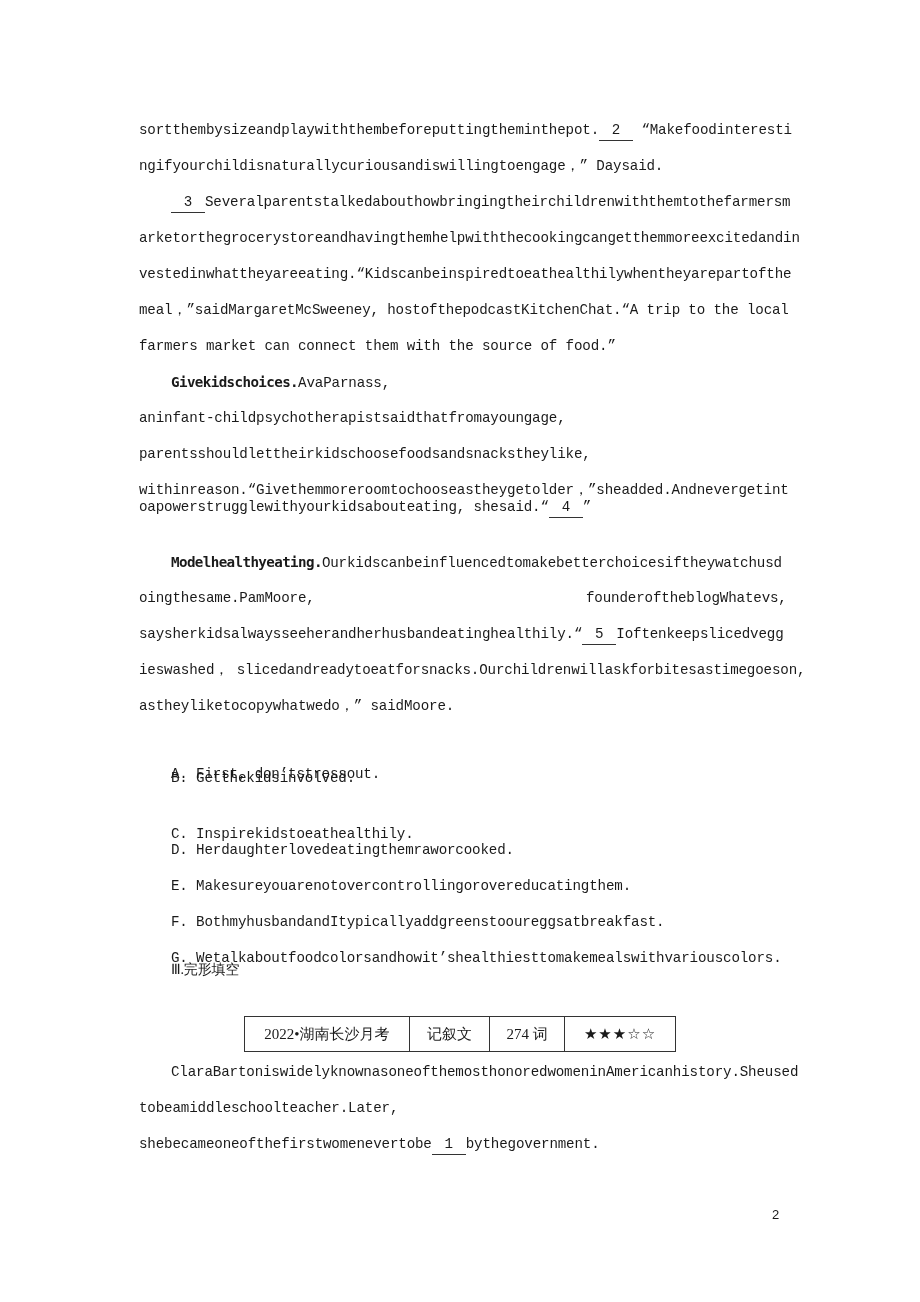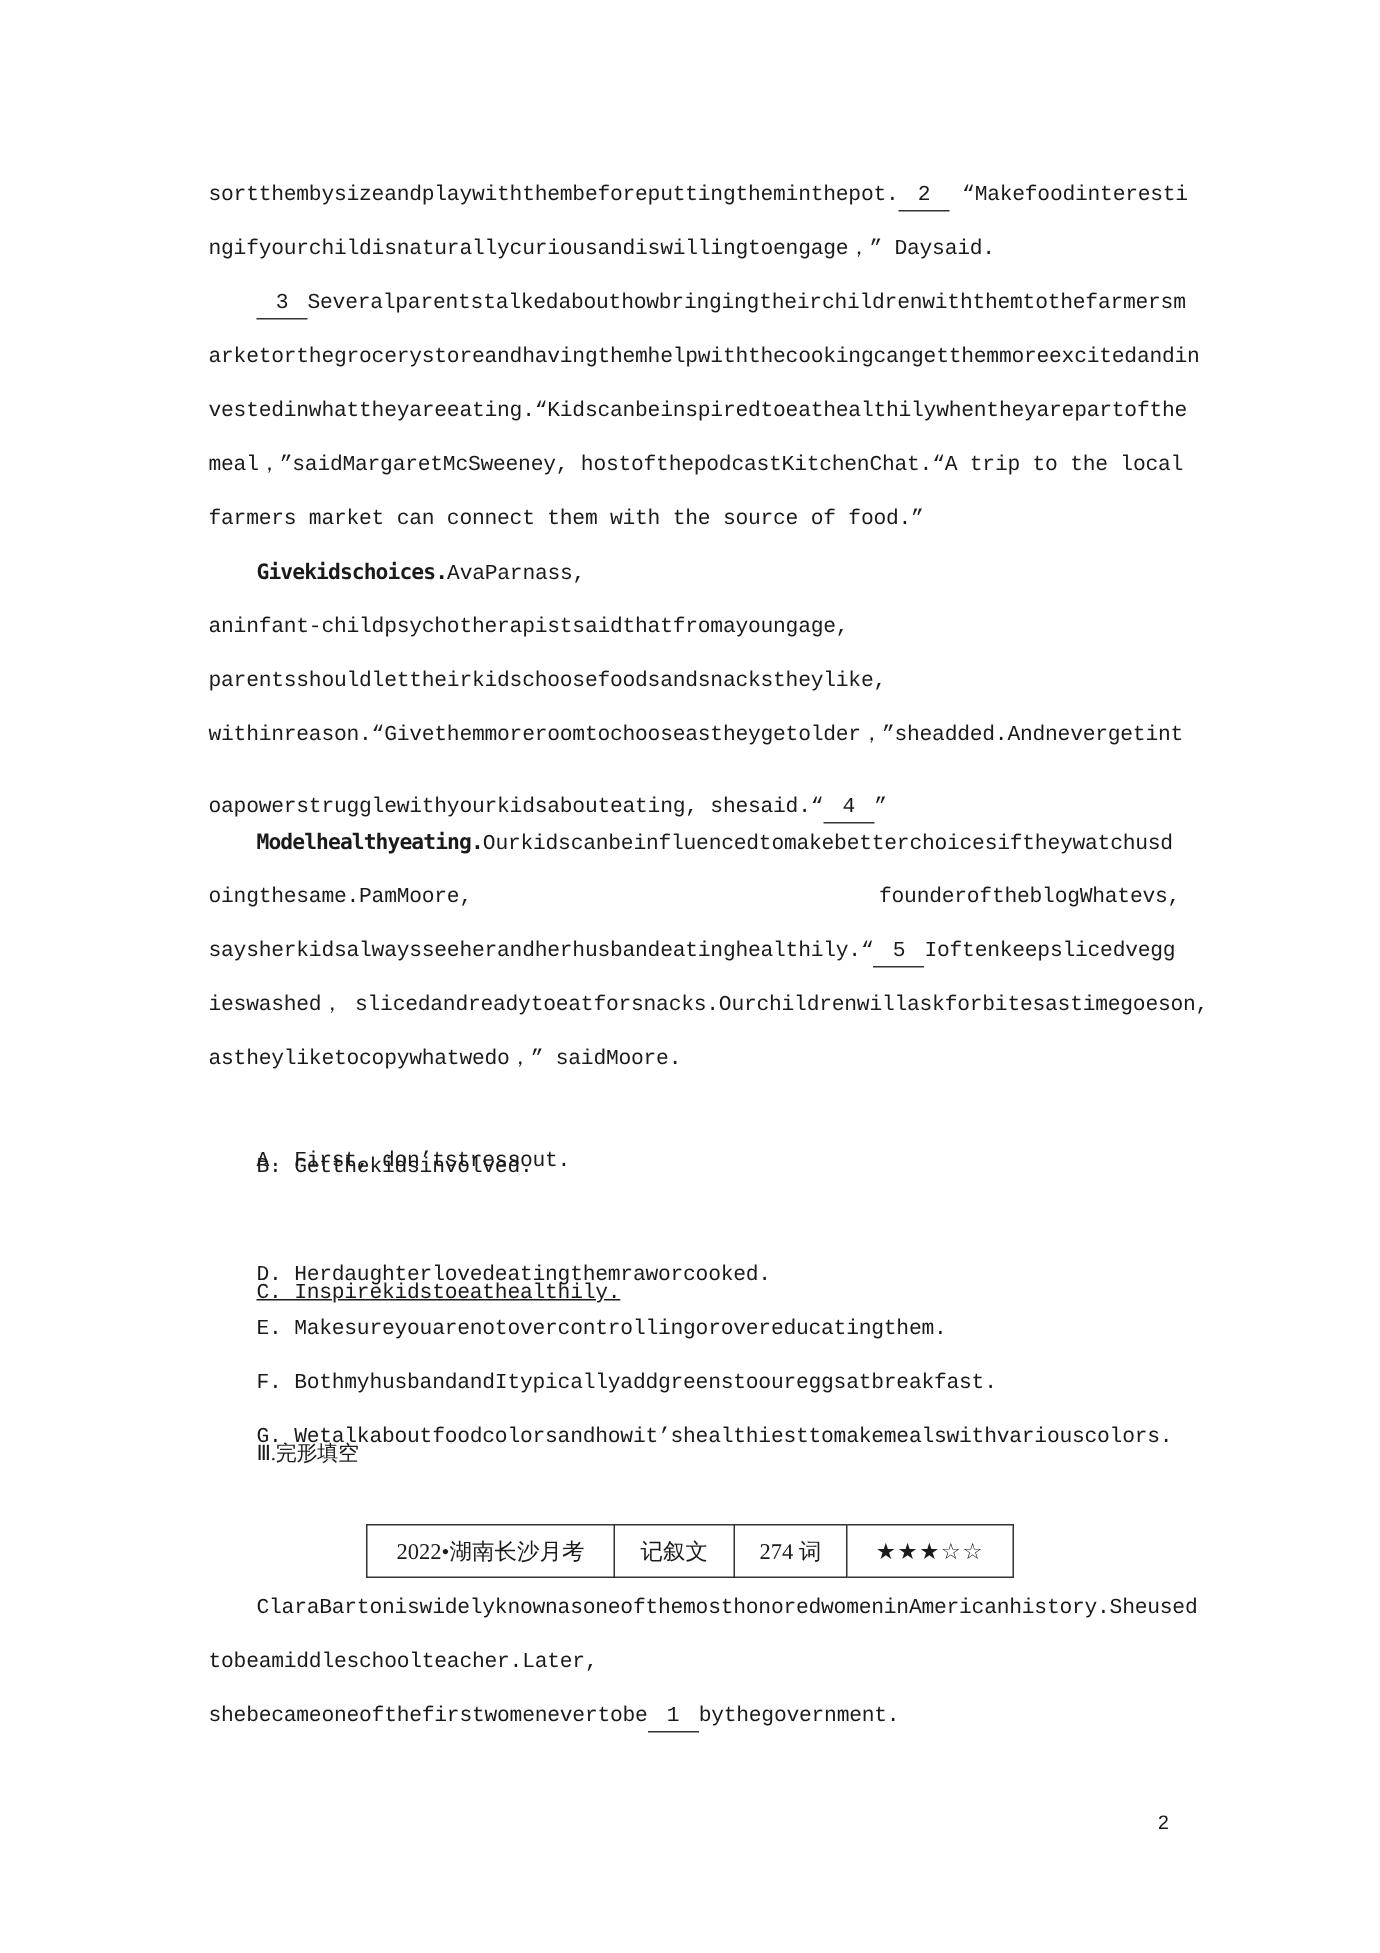--- a/index.html
+++ b/index.html
@@ -27,36 +27,36 @@
   <div class="line" style="top:264px;">vestedinwhattheyareeating.“Kidscanbeinspiredtoeathealthilywhentheyarepartofthe</div>
   <div class="line" style="top:300px;"><span>meal，”saidMargaretMcSweeney, hostofthepodcast</span><span class="ital">KitchenChat</span><span>.“A trip to the local</span></div>
   <div class="line" style="top:336px;">farmers market can connect them with the source of food.”</div>
 </div>
 
 <div>
   <div class="line indent" style="top:372px;"><span class="bold">Givekidschoices.</span><span>AvaParnass,</span></div>
   <div class="line" style="top:408px;">aninfant-childpsychotherapistsaidthatfromayoungage,</div>
   <div class="line" style="top:444px;">parentsshouldlettheirkidschoosefoodsandsnackstheylike,</div>
   <div class="line" style="top:480px;">withinreason.“Givethemmoreroomtochooseastheygetolder，”sheadded.Andnevergetint</div>
-  <div class="line" style="top:528px;"><span>oapowerstrugglewithyourkidsabouteating, shesaid.“</span><span class="blank">4</span><span>”</span></div>
+  <div class="line" style="top:497px;"><span>oapowerstrugglewithyourkidsabouteating, shesaid.“</span><span class="blank">4</span><span>”</span></div>
 </div>
 
 <div>
   <div class="line indent" style="top:552px;text-align:right;"><span class="bold">Modelhealthyeating.</span><span>Ourkidscanbeinfluencedtomakebetterchoicesiftheywatchusd</span></div>
   <div class="line" style="top:588px;">oingthesame.PamMoore,</div>
   <div class="line" style="top:588px; left:586px;">founderoftheblogWhatevs,</div>
   <div class="line" style="top:624px;"><span>saysherkidsalwaysseeherandherhusbandeatinghealthily.“</span><span class="blank">5</span><span>Ioftenkeepslicedvegg</span></div>
   <div class="line" style="top:660px;">ieswashed， slicedandreadytoeatforsnacks.Ourchildrenwillaskforbitesastimegoeson,</div>
   <div class="line" style="top:696px;">astheyliketocopywhatwedo，” saidMoore.</div>
 </div>
 
 <div>
   <div class="line indent" style="top:732px;margin-top:32px;">A. First, don’tstressout.</div>
   <div class="line indent" style="top:768px;">B. Getthekidsinvolved.</div>
-  <div class="line indent" style="top:852px;text-decoration:underline;">C. Inspirekidstoeathealthily.</div>
+  <div class="line indent" style="top:824px;">C. Inspirekidstoeathealthily.</div>
   <div class="line indent" style="top:840px;">D. Herdaughterlovedeatingthemraworcooked.</div>
   <div class="line indent" style="top:876px;">E. Makesureyouarenotovercontrollingorovereducatingthem.</div>
   <div class="line indent" style="top:912px;">F. BothmyhusbandandItypicallyaddgreenstooureggsatbreakfast.</div>
   <div class="line indent" style="top:948px;">G. Wetalkaboutfoodcolorsandhowit’shealthiesttomakemealswithvariouscolors.</div>
 </div>
 
 <div>
   <div class="line indent" style="top:960px; font-family:Liberation Serif, serif; font-size:14px;">Ⅲ.完形填空</div>
 
   <table class="meta">

